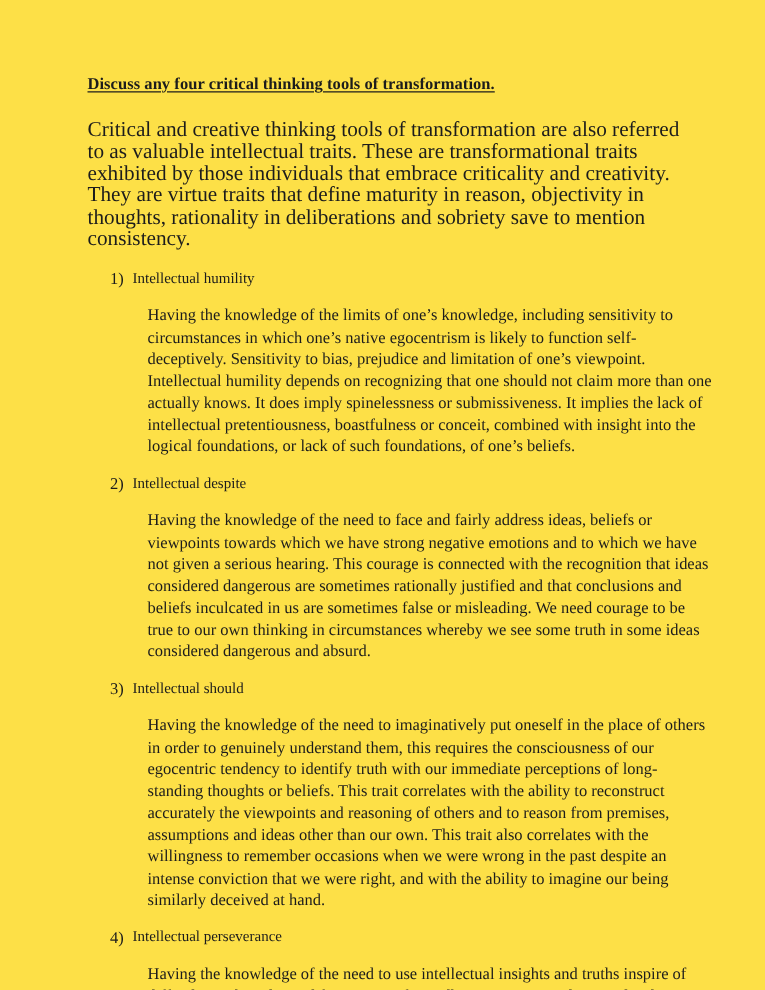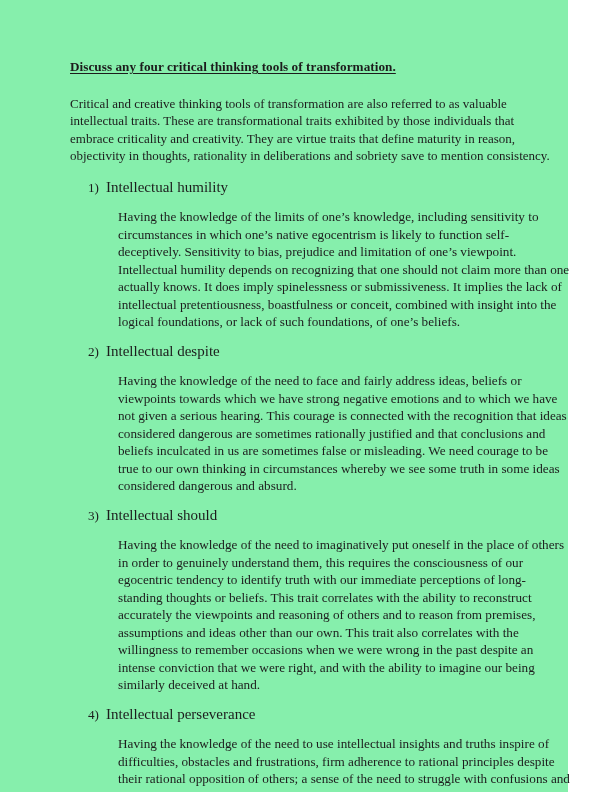--- a/index.html
+++ b/index.html
@@ -11,23 +11,23 @@
   body {
     width: 612px;
     height: 792px;
     overflow: hidden;
     font-family: "Liberation Serif", "DejaVu Serif", serif;
     color: #1c1c1c;
     -webkit-font-smoothing: antialiased;
   }
   .page {
     position: relative;
-    width: 568px;
+    width: 612px;
     height: 792px;
-    background: #86efac;
+    background: #fde047;
     box-sizing: border-box;
     padding: 58px 57px 40px 70px;
   }
   .doc-title {
     font-size: 13.2px;
     font-weight: bold;
     text-decoration: underline;
     text-underline-offset: 2px;
     line-height: 17.5px;
     margin: 0 0 19px 0;
@@ -35,21 +35,21 @@
   }
   .section-heading {
     font-size: 13.2px;
     font-weight: normal;
     text-decoration: underline;
     text-underline-offset: 2px;
     line-height: 17.5px;
     margin: 0 0 19px 0;
   }
   .body-paragraph {
-    font-size: 13px;
+    font-size: 17px;
     line-height: 17.5px;
     margin: 0 0 14px 0;
     text-align: left;
     width: 487px;
   }
   ol.tools-list {
     list-style: none;
     margin: 0;
     padding: 0;
   }
@@ -60,21 +60,21 @@
   }
   .item-marker {
     position: absolute;
     left: 18px;
     top: 0;
     font-size: 13.2px;
     line-height: 17.5px;
     width: 20px;
   }
   .item-title {
-    font-size: 15px;
+    font-size: 12px;
     line-height: 17.5px;
     margin: 0;
   }
   .item-body {
     font-size: 13.2px;
     line-height: 17.5px;
     margin: 12px;
     width: 452px;
     text-align: left;
   }

